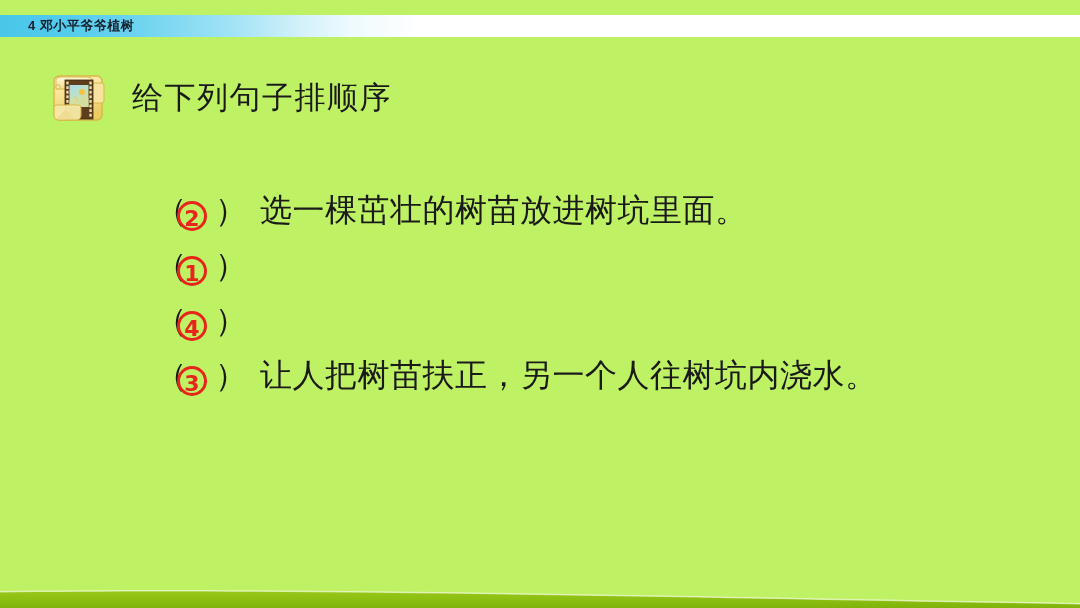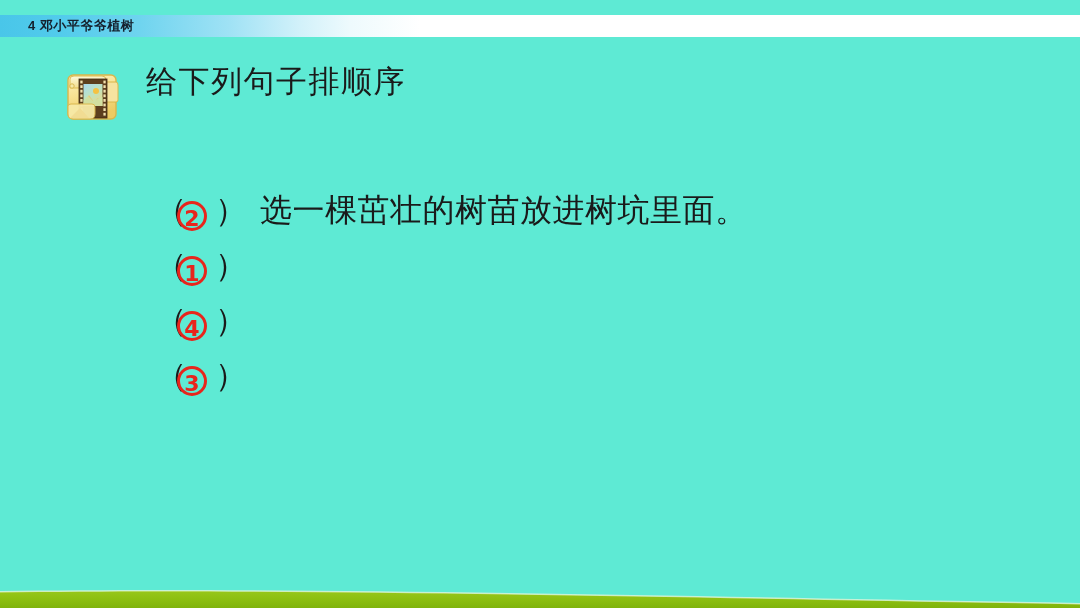--- a/index.html
+++ b/index.html
@@ -15,21 +15,21 @@
     overflow: hidden;
     position: relative;
   }
 
   #slide {
     position: absolute;
     left: 0;
     top: 0;
     width: 1080px;
     height: 608px;
-    background: #5eead4;
+    background: #bef264;
     overflow: hidden;
   }
 
   
   #header-bar {
     position: absolute;
     left: 0;
     top: 15px;
     width: 1080px;
     height: 22px;
@@ -53,23 +53,24 @@
     font-size: 13px;
     font-weight: bold;
     color: #15212e;
     letter-spacing: 0.5px;
     white-space: nowrap;
   }
 
   
   #heading-row {
     position: absolute;
-    left: 62px;
+    left: 48px;
     top: 66px;
     display: flex;
+    align-items: center;
     height: 62px;
   }
   #heading-icon {
     width: 62px;
     height: 60px;
     position: relative;
     flex: 0 0 auto;
   }
   #heading-icon svg { display: block; }
   #heading-text {
@@ -262,20 +263,21 @@
       <span class="paren paren-close">）</span>
     </div>
 
     <div class="sentence-row">
       <span class="paren paren-open">（</span>
       <span class="answer-number">
         <span class="circle"></span>
         <span class="digit">3</span>
       </span>
       <span class="paren paren-close">）</span>
+      <span class="sentence-text">让人把树苗扶正，另一个人往树坑内浇水。</span>
     </div>
 
   </div>
 
   <div id="bottom-curve">
     <svg width="1080" height="40" viewBox="0 0 1080 40" xmlns="http://www.w3.org/2000/svg" preserveAspectRatio="none">
       <defs>
         <linearGradient id="grassGrad" x1="0" y1="0" x2="0" y2="1">
           <stop offset="0%" stop-color="#97c71a"></stop>
           <stop offset="55%" stop-color="#8bbe10"></stop>

